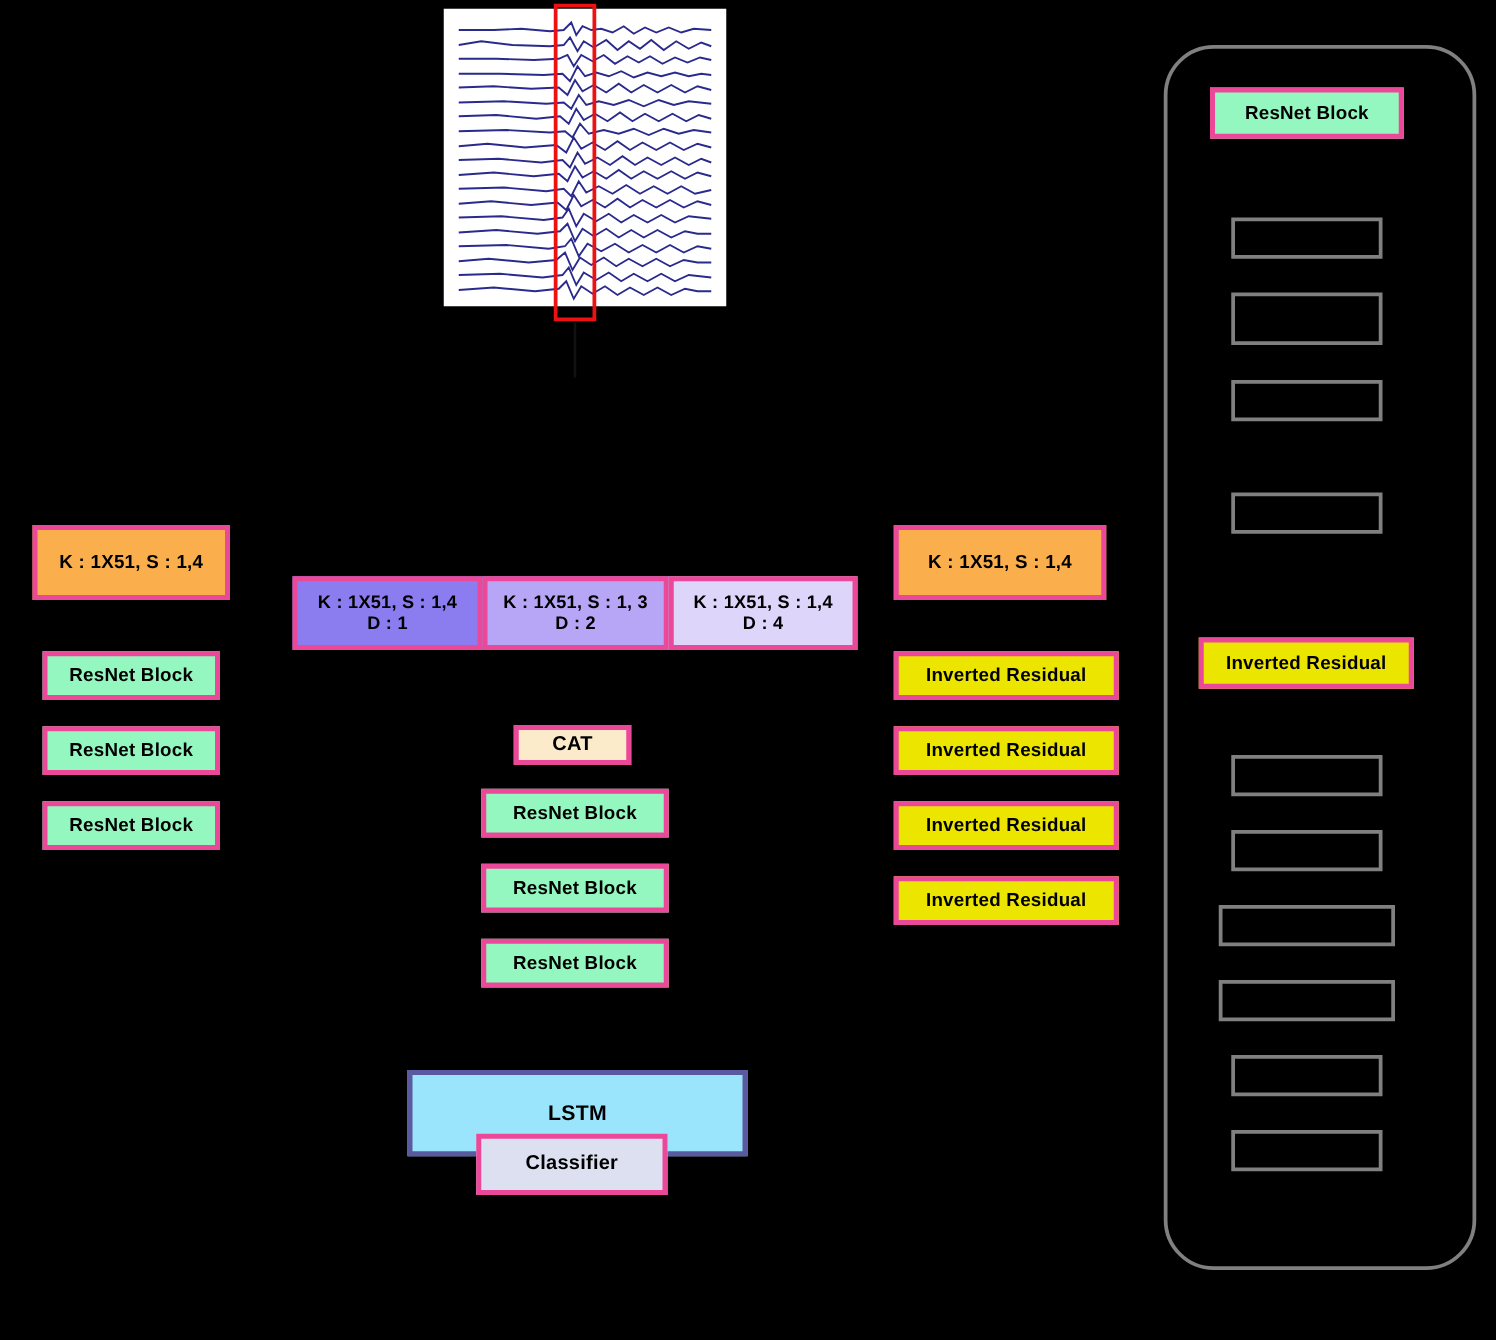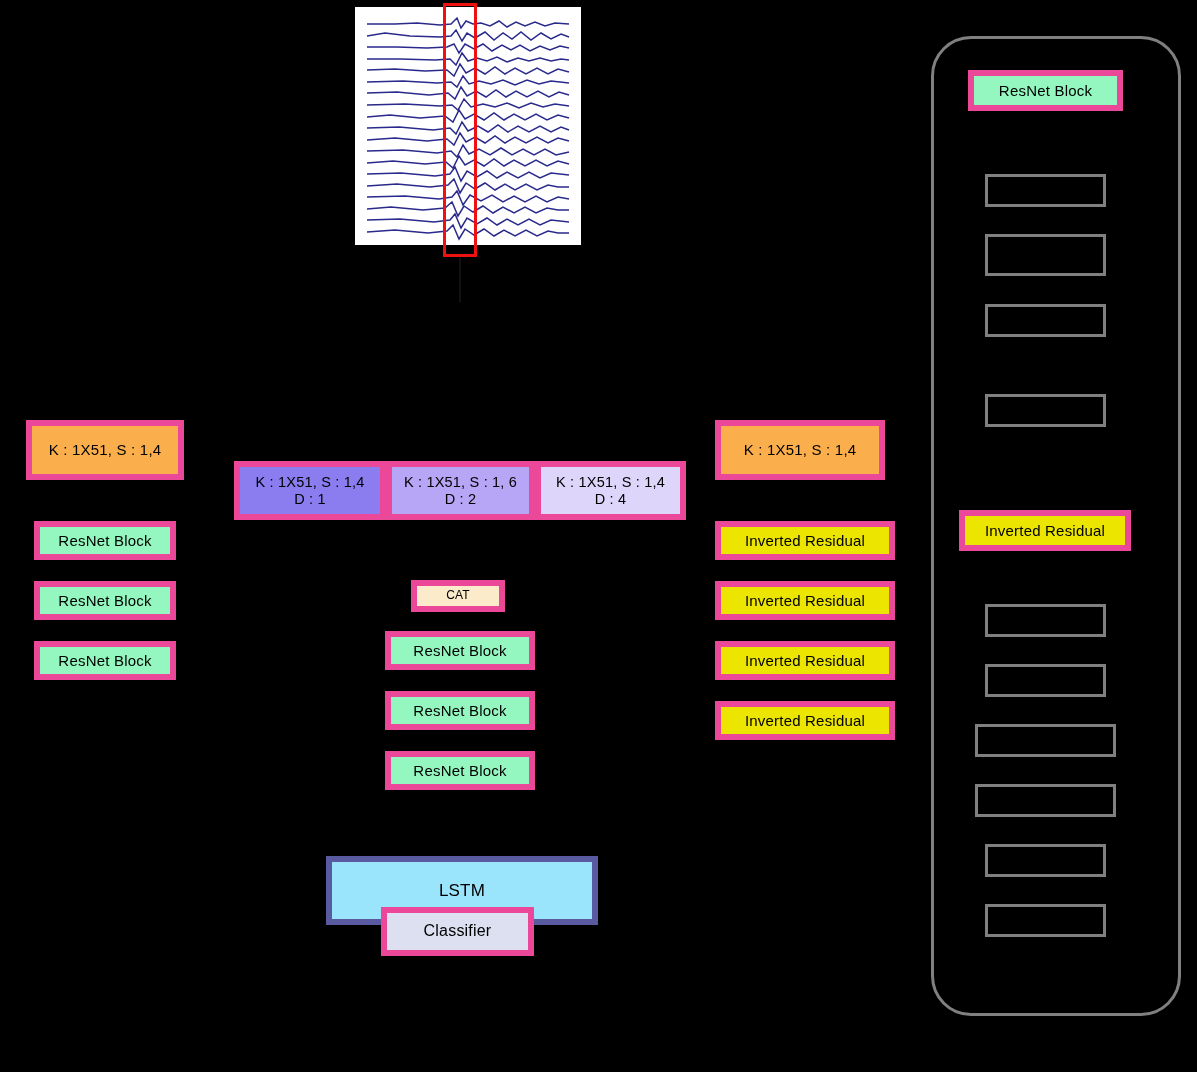--- a/index.html
+++ b/index.html
@@ -16,23 +16,23 @@
   }
   #canvas {
     position: absolute;
     left: 0; top: 0;
     width: 1197px;
     height: 1072px;
   }
   .node {
     position: absolute;
     box-sizing: border-box;
-    border: 6px solid #ec4899;
+    border: 4px solid #ec4899;
     color: #000000;
-    font-weight: normal;
+    font-weight: bold;
     display: flex;
     align-items: center;
     justify-content: center;
     text-align: center;
     line-height: 1.15;
     white-space: pre-line;
     letter-spacing: 0.2px;
   }
   .empty-node {
     position: absolute;
@@ -115,26 +115,26 @@
 
 
   <div class="node" style="left:26px; top:420px; width:158px; height:60px; background:#fbaf4c; font-size:15px;">K : 1X51, S : 1,4</div>
 
   <div class="node" style="left:34px; top:521px; width:142px; height:39px; background:#94f7bf; font-size:15px;">ResNet Block</div>
   <div class="node" style="left:34px; top:581px; width:142px; height:39px; background:#94f7bf; font-size:15px;">ResNet Block</div>
   <div class="node" style="left:34px; top:641px; width:142px; height:39px; background:#94f7bf; font-size:15px;">ResNet Block</div>
 
   <div class="node" style="left:234px; top:461px; width:152px; height:59px; background:#8b7cf0; font-size:14.5px;">K : 1X51, S : 1,4
 D : 1</div>
-  <div class="node" style="left:386px; top:461px; width:149px; height:59px; background:#b7a5f5; font-size:14.5px;">K : 1X51, S : 1, 6
+  <div class="node" style="left:386px; top:461px; width:149px; height:59px; background:#b7a5f5; font-size:14.5px;">K : 1X51, S : 1, 3
 D : 2</div>
   <div class="node" style="left:535px; top:461px; width:151px; height:59px; background:#ded5fa; font-size:14.5px;">K : 1X51, S : 1,4
 D : 4</div>
 
-  <div class="node" style="left:411px; top:580px; width:94px; height:32px; background:#fbebcb; font-size:12px;">CAT</div>
+  <div class="node" style="left:411px; top:580px; width:94px; height:32px; background:#fbebcb; font-size:16px;">CAT</div>
 
   <div class="node" style="left:385px; top:631px; width:150px; height:39px; background:#94f7bf; font-size:15px;">ResNet Block</div>
   <div class="node" style="left:385px; top:691px; width:150px; height:39px; background:#94f7bf; font-size:15px;">ResNet Block</div>
   <div class="node" style="left:385px; top:751px; width:150px; height:39px; background:#94f7bf; font-size:15px;">ResNet Block</div>
 
   <div class="node" style="left:715px; top:420px; width:170px; height:60px; background:#fbaf4c; font-size:15px;">K : 1X51, S : 1,4</div>
 
   <div class="node" style="left:715px; top:521px; width:180px; height:39px; background:#ece500; font-size:15px;">Inverted Residual</div>
   <div class="node" style="left:715px; top:581px; width:180px; height:39px; background:#ece500; font-size:15px;">Inverted Residual</div>
   <div class="node" style="left:715px; top:641px; width:180px; height:39px; background:#ece500; font-size:15px;">Inverted Residual</div>

